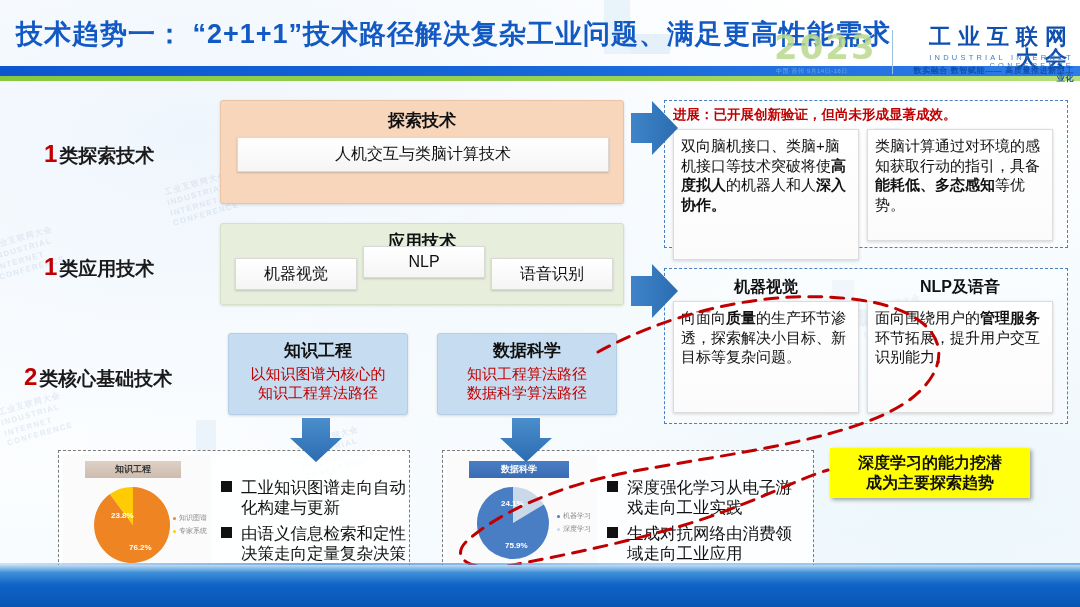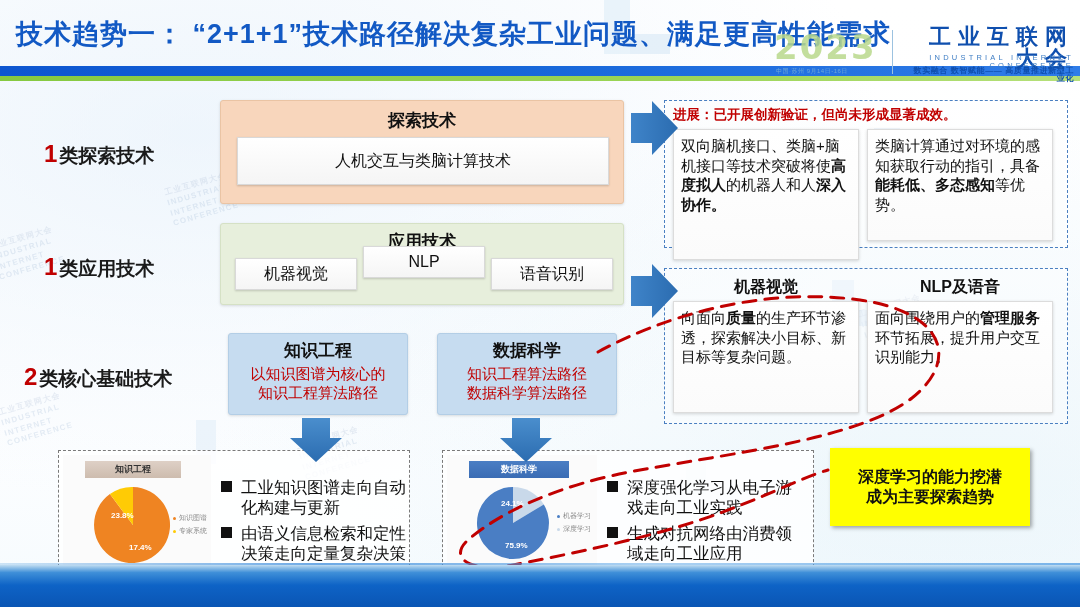--- a/index.html
+++ b/index.html
@@ -172,21 +172,21 @@
   .legend .dot { display:inline-block; width:3px; height:3px; border-radius:50%; margin-right:3px; vertical-align: middle; }
   .pielabel { position: absolute; font-size: 8px; font-weight: bold; color: #fff; }
 
   
   .callout {
     position: absolute;
     background: #ffff00;
     box-shadow: 2px 2px 4px rgba(0,0,0,.35);
     text-align: center;
     font-size: 16px; font-weight: bold; color: #111; line-height: 1.25;
-    padding: 19px 8px;
+    padding: 5px 8px;
   }
 
   
   .ovl { position: absolute; left: 0; top: 0; width: 1080px; height: 607px; pointer-events: none; }
 
   
   .ocean {
     position: absolute; left: 0; bottom: 0; width: 1080px; height: 42px;
     background: linear-gradient(180deg,#bfdcf1 0%,#3f8fd8 18%,#0e63c6 48%,#0a55b4 100%);
   }
@@ -248,21 +248,21 @@
   </div>
   <div class="rowlabel" style="left:44px; top:253px;">
     <span class="num">1</span><span>类应用技术</span>
   </div>
   <div class="rowlabel" style="left:24px; top:363px;">
     <span class="num">2</span><span>类核心基础技术</span>
   </div>
 
   <div class="panel panel-orange" style="left:220px; top:100px; width:404px; height:104px;">
     <div class="panel-title" style="margin-top:8px;">探索技术</div>
-    <div class="chip" style="position:absolute; left:16px; top:36px; width:372px; height:48px;">人机交互与类脑计算技术</div>
+    <div class="chip" style="position:absolute; left:16px; top:36px; width:372px; height:35px;">人机交互与类脑计算技术</div>
   </div>
 
   <div class="panel panel-green" style="left:220px; top:223px; width:404px; height:82px;">
     <div class="panel-title" style="margin-top:6px;">应用技术</div>
     <div class="chip" style="position:absolute; left:14px; top:34px; width:122px; height:32px;">机器视觉</div>
     <div class="chip" style="position:absolute; left:142px; top:22px; width:122px; height:32px;">NLP</div>
     <div class="chip" style="position:absolute; left:270px; top:34px; width:122px; height:32px;">语音识别</div>
   </div>
 
   <div class="panel panel-blue" style="left:228px; top:333px; width:180px; height:82px;">
@@ -304,21 +304,21 @@
 
   <div class="botbox" style="left:58px; top:450px; width:352px; height:122px;">
     <div class="chartcard" style="position:absolute; left:4px; top:4px; width:148px; height:112px;">
       <div class="chart-title ct-orange" style="left:22px; top:6px; width:96px;">知识工程</div>
       <svg width="148" height="112" style="position:absolute;left:0;top:0">
 
         <path d="M70,70 L70,32 A38,38 0 1 1 46.9,39.1 Z" fill="#ef8422"></path>
         <path d="M70,70 L46.9,39.1 A38,38 0 0 1 70,32 Z" fill="#ffcb05"></path>
       </svg>
       <div class="pielabel" style="left:48px; top:56px; color:#fff;">23.8%</div>
-      <div class="pielabel" style="left:66px; top:88px;">17.4%</div>
+      <div class="pielabel" style="left:66px; top:88px;">76.2%</div>
       <div class="legend" style="left:110px; top:56px;">
         <div><span class="dot" style="background:#ef8422;"></span><span>知识图谱</span></div>
         <div><span class="dot" style="background:#ffcb05;"></span><span>专家系统</span></div>
       </div>
     </div>
     <div class="bul" style="left:162px; top:10px; width:186px;">
       <div class="li">
           <span class="sq"></span>
           <span>工业知识图谱走向自动化构建与更新</span>
         </div>

